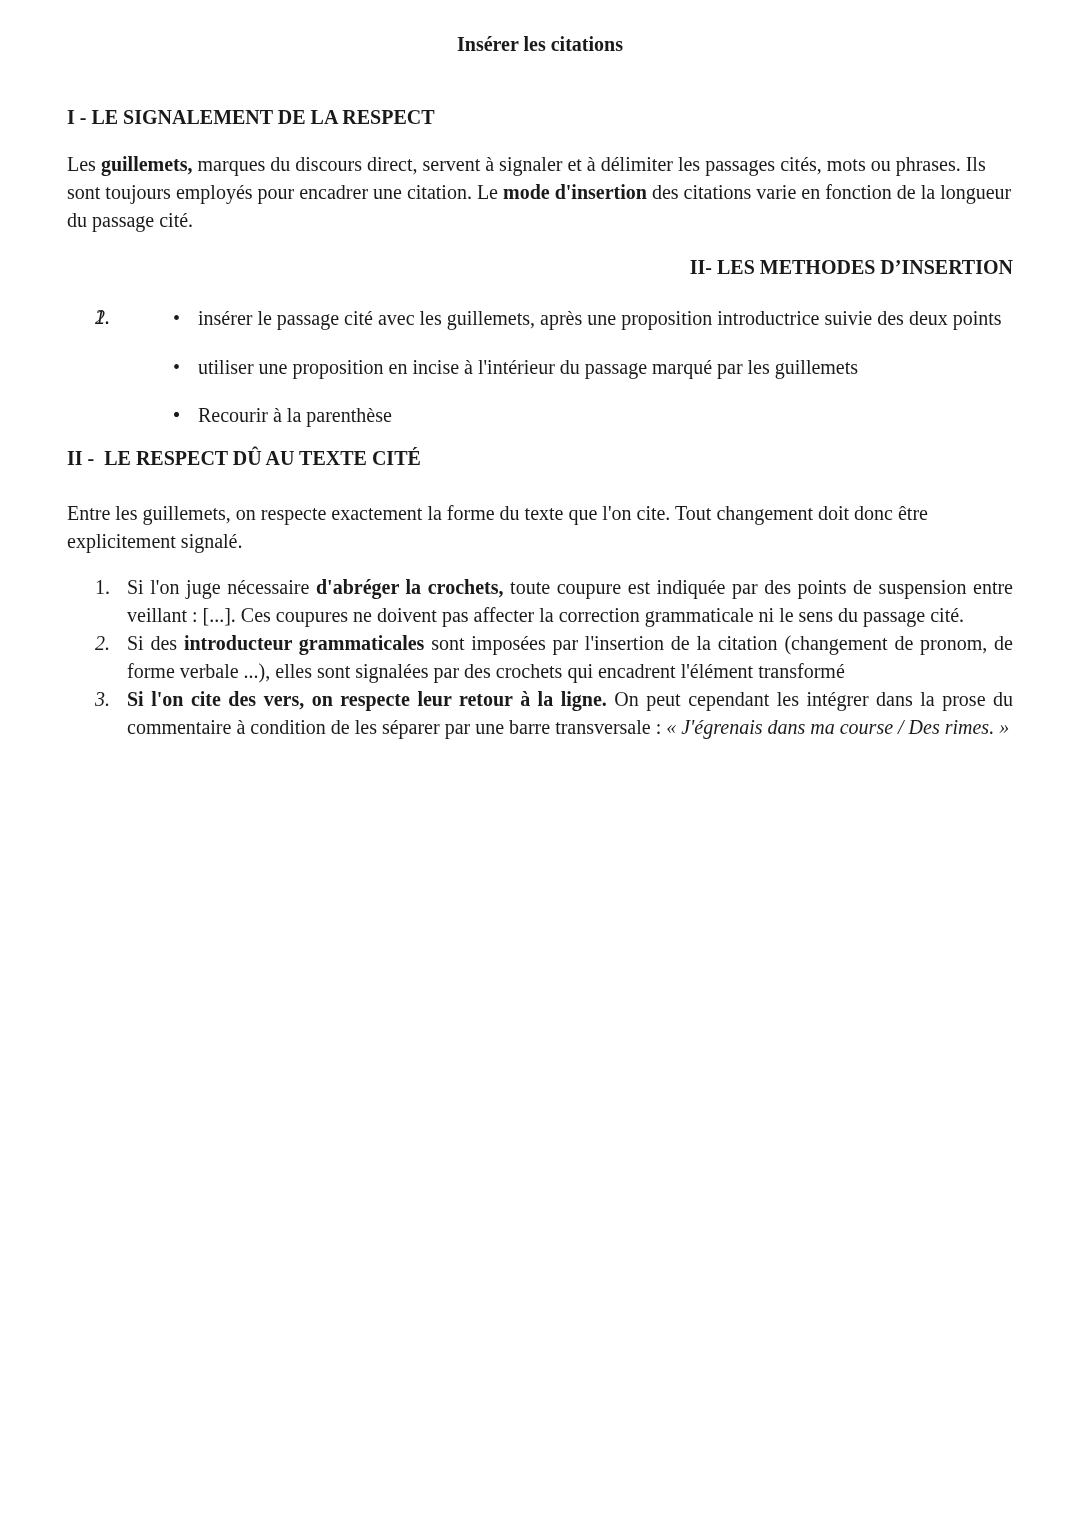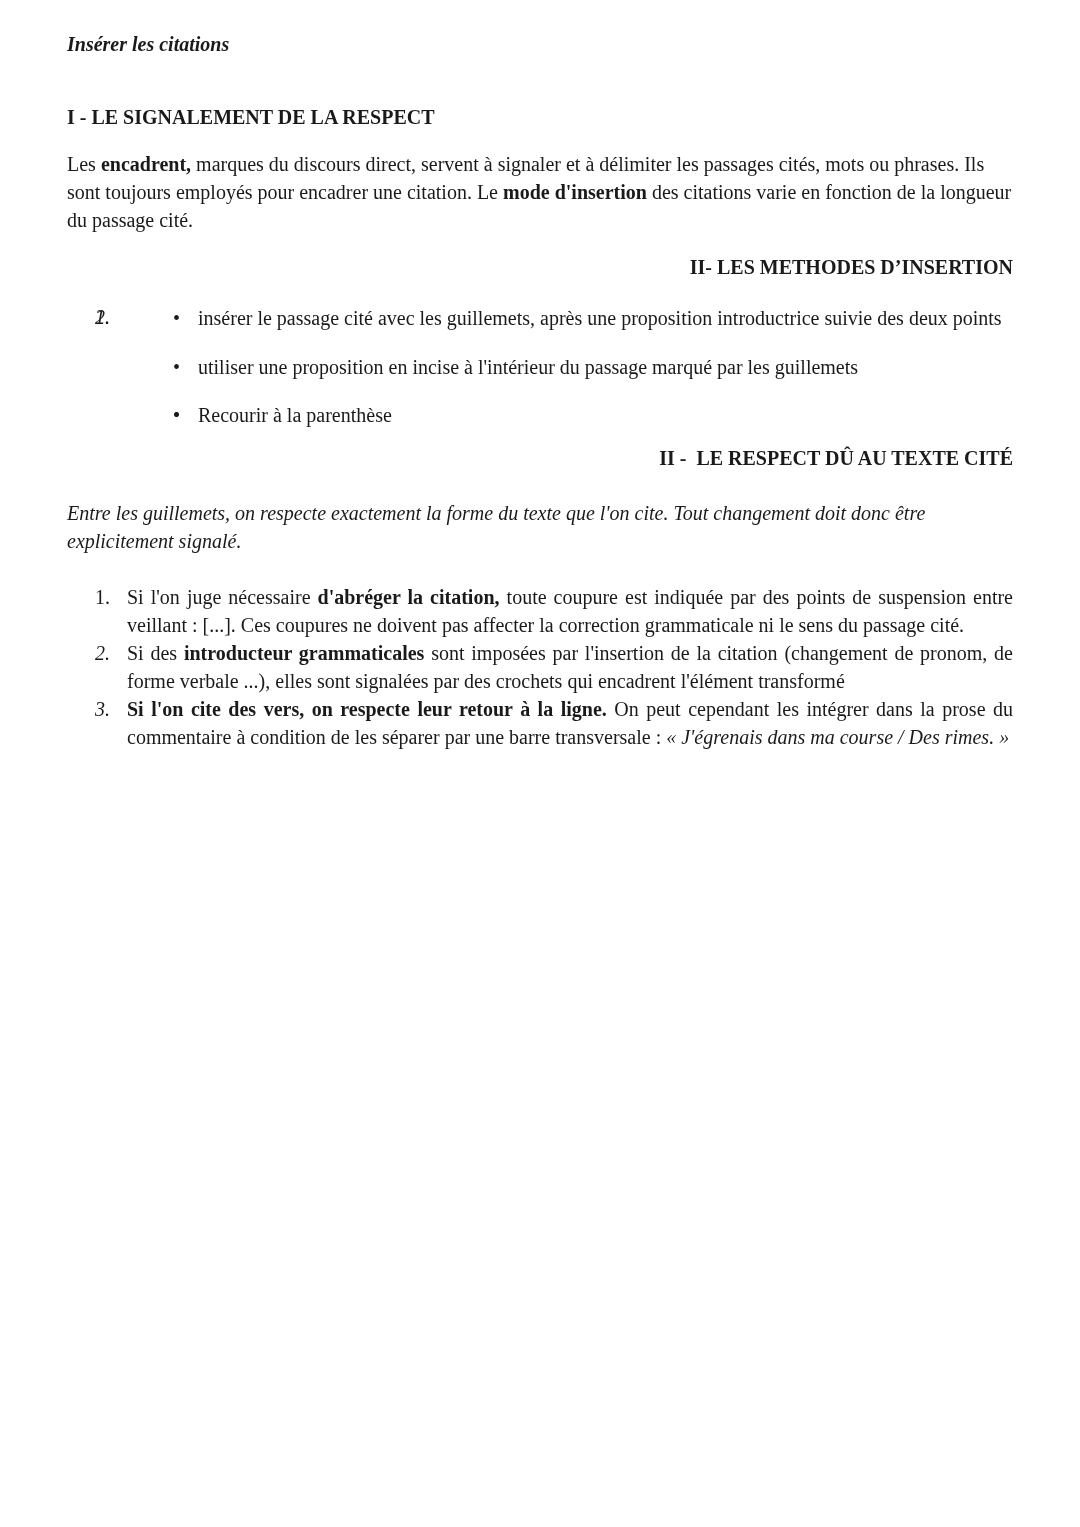--- a/index.html
+++ b/index.html
@@ -13,23 +13,23 @@
     min-height: 1527px;
     box-sizing: border-box;
     padding: 30px 67px 40px 67px;
     background: #ffffff;
     color: #1a1a1a;
     font-family: "Liberation Serif", "DejaVu Serif", serif;
     font-size: 20px;
     line-height: 28px;
   }
   .doc-title {
+    text-align: center;
     font-weight: bold;
     margin: 0 0 45px 0;
-    font-style: italic;
   }
   .heading {
     font-weight: bold;
     margin: 0;
   }
   .para {
     margin: 0;
     text-align: left;
   }
   
@@ -53,42 +53,42 @@
   }
   .bullet-item > .marker {
     position: absolute;
     left: 106px;
     top: 0;
   }
   
   .mb0  { margin-bottom: 0; }
   .mb15 { margin-bottom: 15px; }
   .mb16 { margin-bottom: 16px; }
-  .mb18 { margin-bottom: 28px; font-style: italic; }
+  .mb18 { margin-bottom: 18px; }
   .mb19 { margin-bottom: 19px; }
   .mb20 { margin-bottom: 20px; }
   .mb21 { margin-bottom: 21px; }
   .mb22 { margin-bottom: 22px; text-align: right; }
   .mb23 { margin-bottom: 23px; }
-  .mb27 { margin-bottom: 27px; text-align: right; }
+  .mb27 { margin-bottom: 27px; }
   
   .b { font-weight: bold; }
   .i { font-style: italic; }
   .u { text-decoration: underline; }
 </style>
 </head>
 <body>
 
 <div class="page">
 
   <div class="doc-title"><span class="b">Insérer les citations</span></div>
 
   <div class="heading mb19"><span class="b">I - LE SIGNALEMENT DE LA RESPECT</span></div>
 
-  <p class="para mb19"><span>Les </span><span class="b">encadrent,</span><span> marques du discours direct, servent à signaler et à délimiter les passages cités, mots ou phrases. Ils sont toujours employés pour encadrer une citation. Le </span><span class="b">mode d'insertion</span><span> des citations varie en fonction de la longueur du passage cité.</span></p>
+  <p class="para mb19"><span>Les </span><span class="b">guillemets,</span><span> marques du discours direct, servent à signaler et à délimiter les passages cités, mots ou phrases. Ils sont toujours employés pour encadrer une citation. Le </span><span class="b">mode d'insertion</span><span> des citations varie en fonction de la longueur du passage cité.</span></p>
 
   <div class="heading mb22"><span class="b">II- LES METHODES D’INSERTION</span></div>
 
   <div class="num-item mb16">
     <span class="marker i">1.</span>
   </div>
 
   <div class="num-item mb23">
     <span class="marker i">2.</span>
   </div>
@@ -111,21 +111,21 @@
     <span class="marker">•</span>
     <span><span>Recourir à la parenthèse</span></span>
   </div>
 
   <div class="heading mb27"><span>II -&nbsp; </span><span class="b">LE RESPECT DÛ AU TEXTE CITÉ</span></div>
 
   <p class="para mb18"><span>Entre les guillemets, on respecte exactement la forme du texte que l'on cite. Tout changement doit donc être explicitement signalé.</span></p>
 
   <div class="num-item mb0">
     <span class="marker">1.</span>
-    <span><span>Si l'on juge nécessaire </span><span class="b">d'abréger la citation,</span><span> toute coupure est indiquée par des points de suspension entre veillant : [...]. Ces coupures ne doivent pas affecter la correction grammaticale ni le sens du passage cité.</span></span>
+    <span><span>Si l'on juge nécessaire </span><span class="b">d'abréger la crochets,</span><span> toute coupure est indiquée par des points de suspension entre veillant : [...]. Ces coupures ne doivent pas affecter la correction grammaticale ni le sens du passage cité.</span></span>
   </div>
 
   <div class="num-item mb0">
     <span class="marker i">2.</span>
     <span><span>Si des </span><span class="b">introducteur grammaticales</span><span> sont imposées par l'insertion de la citation (changement de pronom, de forme verbale ...), elles sont signalées par des crochets qui encadrent l'élément transformé</span></span>
   </div>
 
   <div class="num-item mb0">
     <span class="marker i">3.</span>
     <span><span class="b">Si l'on cite des vers, on respecte leur retour à la ligne.</span><span> On peut cependant les intégrer dans la prose du commentaire à condition de les séparer par une barre transversale : </span><span class="i">« J'égrenais dans ma course / Des rimes. »</span></span>

